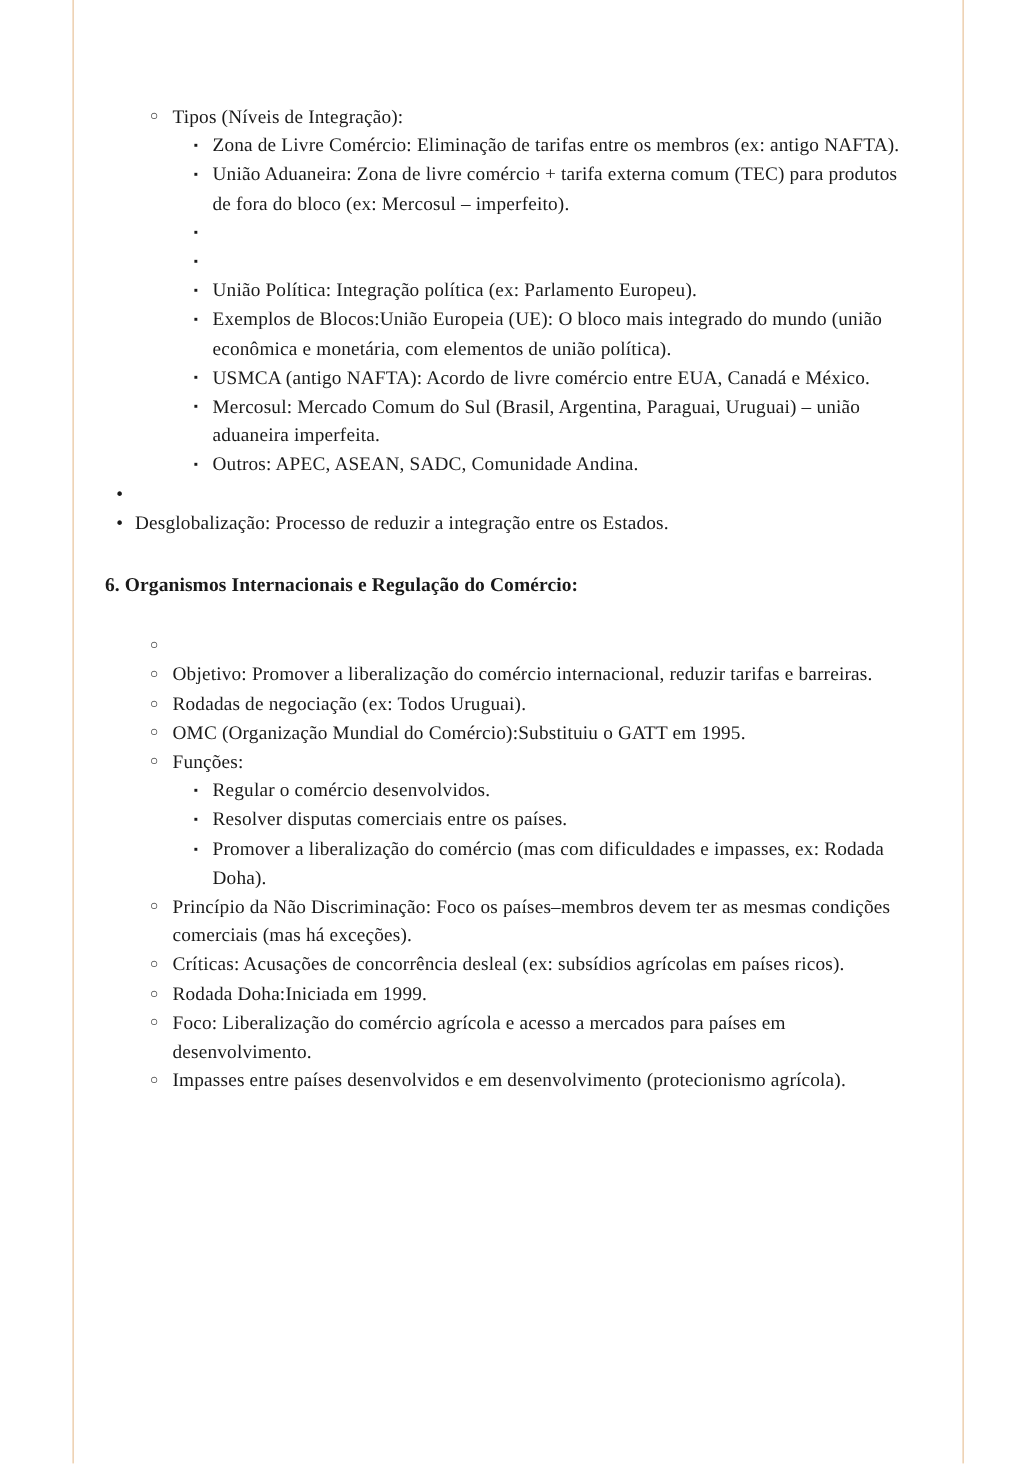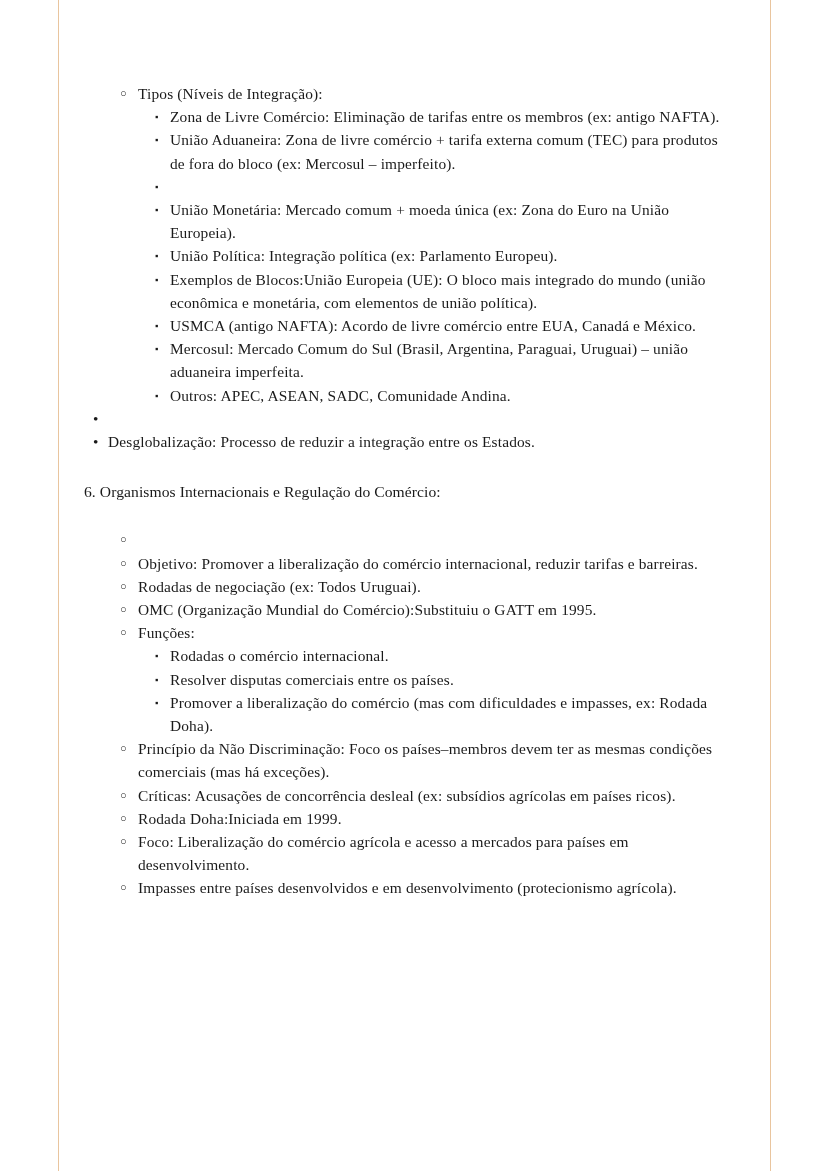--- a/index.html
+++ b/index.html
@@ -100,21 +100,21 @@
     width: 12px;
     font-size: 9.5px;
     line-height: 24.6px;
     color: #1a1a1a;
   }
 
   
   .section-heading {
     font-size: 15.6px;
     line-height: 23.2px;
-    font-weight: normal;
+    font-weight: bold;
     padding-left: 84px;
     padding-right: 92px;
     margin: 0;
     letter-spacing: 0.005em;
   }
 
   .gap-before-heading { height: 27px; }
   .gap-after-heading  { height: 25px; }
   .top-pad            { height: 82px; }
 </style>
@@ -141,21 +141,20 @@
         </li>
         <li class="item">
           <span class="bullet">▪</span>
           <span class="txt">União Aduaneira: Zona de livre comércio + tarifa externa comum (TEC) para produtos de fora do bloco (ex: Mercosul – imperfeito).</span>
         </li>
         <li class="item">
           <span class="bullet">▪</span>
         </li>
         <li class="item">
           <span class="bullet">▪</span>
-          <span class="txt">União Monetária: Mercado comum + moeda única (ex: Zona do Euro na União Europeia).</span>
         </li>
         <li class="item">
           <span class="bullet">▪</span>
           <span class="txt">União Política: Integração política (ex: Parlamento Europeu).</span>
         </li>
         <li class="item">
           <span class="bullet">▪</span>
           <span class="txt">Exemplos de Blocos:União Europeia (UE): O bloco mais integrado do mundo (união econômica e monetária, com elementos de união política).</span>
         </li>
         <li class="item">
@@ -200,21 +199,21 @@
           <span class="txt">OMC (Organização Mundial do Comércio):Substituiu o GATT em 1995.</span>
         </li>
         <li class="item">
           <span class="bullet">○</span>
           <span class="txt">Funções:</span>
         </li>
       </ul>
       <ul class="lvl lvl3">
         <li class="item">
           <span class="bullet">▪</span>
-          <span class="txt">Rodadas o comércio internacional.</span>
+          <span class="txt">Regular o comércio desenvolvidos.</span>
         </li>
         <li class="item">
           <span class="bullet">▪</span>
           <span class="txt">Resolver disputas comerciais entre os países.</span>
         </li>
         <li class="item">
           <span class="bullet">▪</span>
           <span class="txt">Promover a liberalização do comércio (mas com dificuldades e impasses, ex: Rodada Doha).</span>
         </li>
       </ul>

